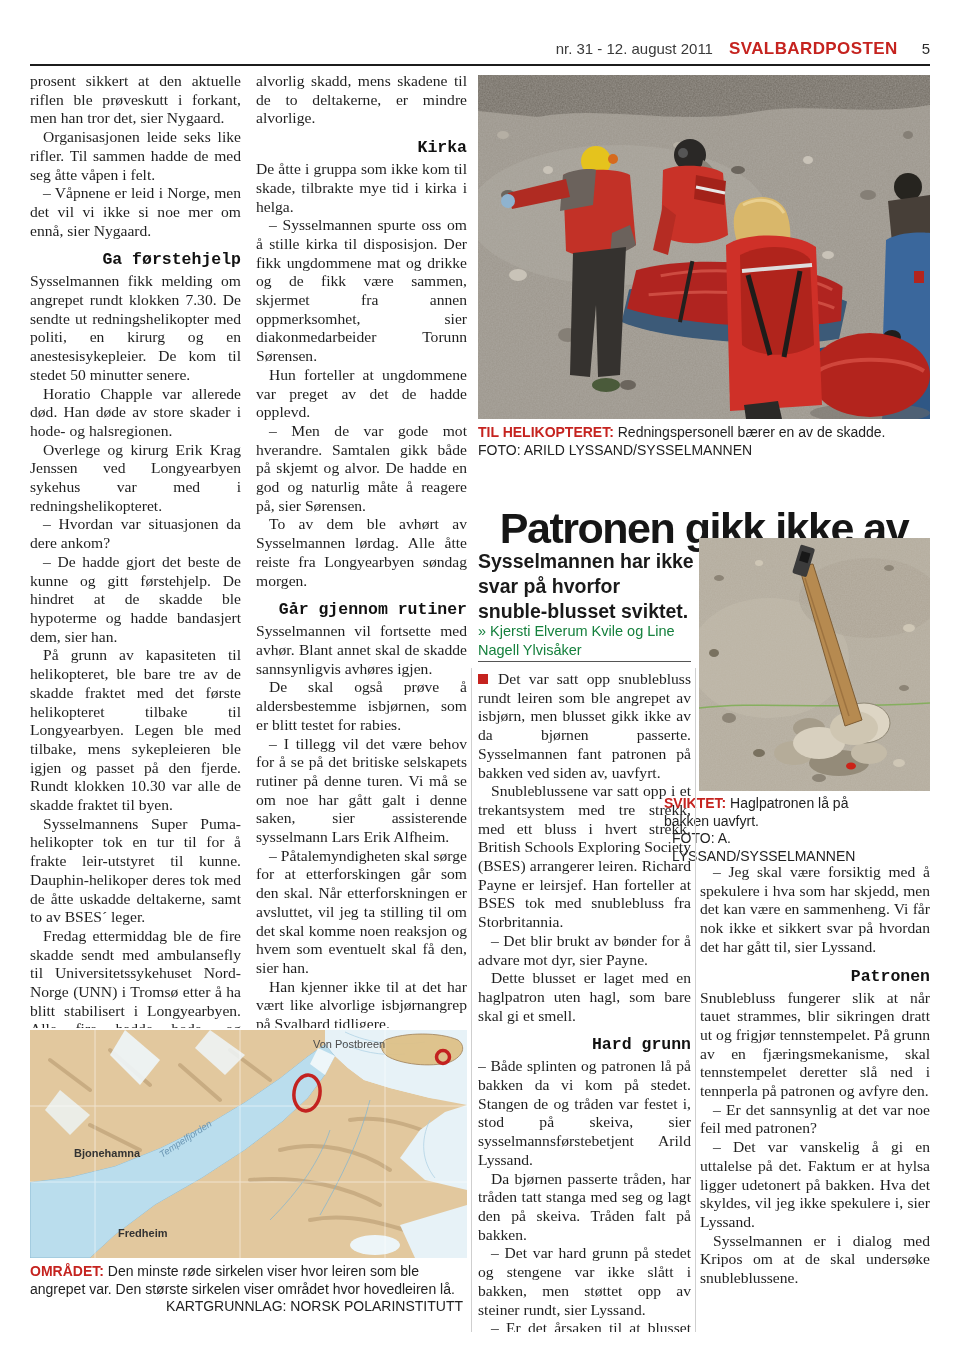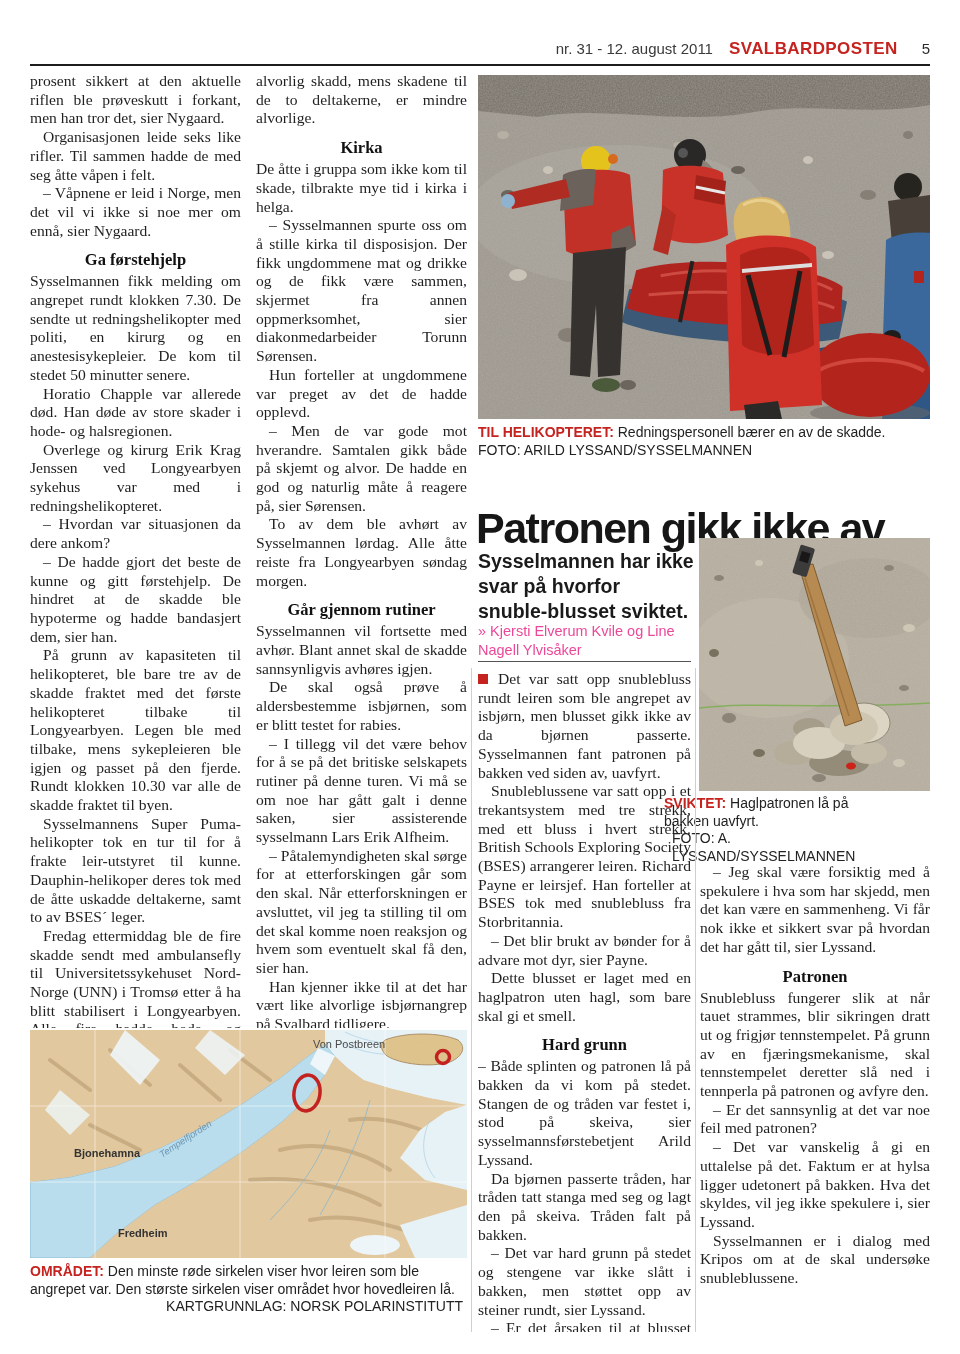--- a/index.html
+++ b/index.html
@@ -11,22 +11,22 @@
   .issue{position:absolute;top:39px;right:30px;font-family:"Liberation Sans","DejaVu Sans",sans-serif;
          font-size:15px;color:#3a3a3a;white-space:nowrap;}
   .issue .masthead{color:var(--red);font-weight:700;font-size:17px;letter-spacing:.4px;margin-left:16px;}
   .issue .pageno{margin-left:24px;color:#2c2c2c;}
   .header-rule{position:absolute;left:30px;right:30px;top:64px;height:2px;background:#1c1c1c;}
 
   
   .col{position:absolute;text-align:justify;font-size:15.6px;line-height:18.7px;color:#1f1f1f;}
   .col p{margin:0;}
   .col p.ind{text-indent:13px;}
-  .sec-head{font-family:Liberation Serif, serif;font-weight:700;font-size:16.5px;
-            margin:10px 0 3px;color:#111;text-align:center;line-height:19px;}
+  .sec-head{font-family:Liberation Mono, monospace;font-weight:700;font-size:16.5px;
+            margin:10px 0 3px;color:#111;text-align:right;line-height:19px;}
   .redsq{display:inline-block;width:10px;height:10px;background:var(--red);margin-right:10px;}
   #col1{left:30px;top:72px;width:211px;height:956px;overflow:hidden;}
   #col2{left:256px;top:72px;width:211px;height:956px;overflow:hidden;}
   #col3{left:478px;top:670px;width:213px;height:662px;overflow:hidden;}
   #col4{left:700px;top:863px;width:230px;height:471px;overflow:hidden;}
   .vsep{position:absolute;width:1px;background:#cfcfcf;top:668px;height:664px;}
 
   
   .photo{position:absolute;overflow:hidden;}
   #photo1{left:478px;top:75px;width:452px;height:344px;}
@@ -41,26 +41,26 @@
   #caption1{left:478px;top:424px;width:452px;}
   #caption1 .credit{padding-right:26px;}
   #caption2{left:664px;top:795px;width:230px;}
   #caption2 .credit{padding-left:8px;}
   #mapcaption{left:30px;top:1263px;width:437px;}
   #mapcaption .credit{text-align:right;padding-right:4px;}
 
   
   .headline{position:absolute;left:476px;top:478px;width:456px;
             font-family:"Liberation Sans","DejaVu Sans",sans-serif;font-weight:700;
-            font-size:43px;letter-spacing:-1.5px;color:#161616;line-height:1;}
+            font-size:43px;letter-spacing:-1.5px;color:#161616;line-height:1;text-align:center;}
   .standfirst{position:absolute;left:478px;top:549px;width:216px;
               font-family:"Liberation Sans","DejaVu Sans",sans-serif;font-weight:700;
               font-size:19.5px;line-height:25px;color:#1a1a1a;}
   .byline{position:absolute;left:478px;top:622px;width:216px;
-          font-family:"Liberation Sans","DejaVu Sans",sans-serif;font-size:14.5px;line-height:19px;color:#ec4899;}
+          font-family:"Liberation Sans","DejaVu Sans",sans-serif;font-size:14.5px;line-height:19px;color:#15803d;}
   .byline-rule{position:absolute;left:478px;top:661px;width:213px;height:1px;background:#555;}
 
   .map-label{font-family:"Liberation Sans","DejaVu Sans",sans-serif;}
 </style>
 </head>
 <body>
 
 <div class="page">
 
   <div class="issue">

